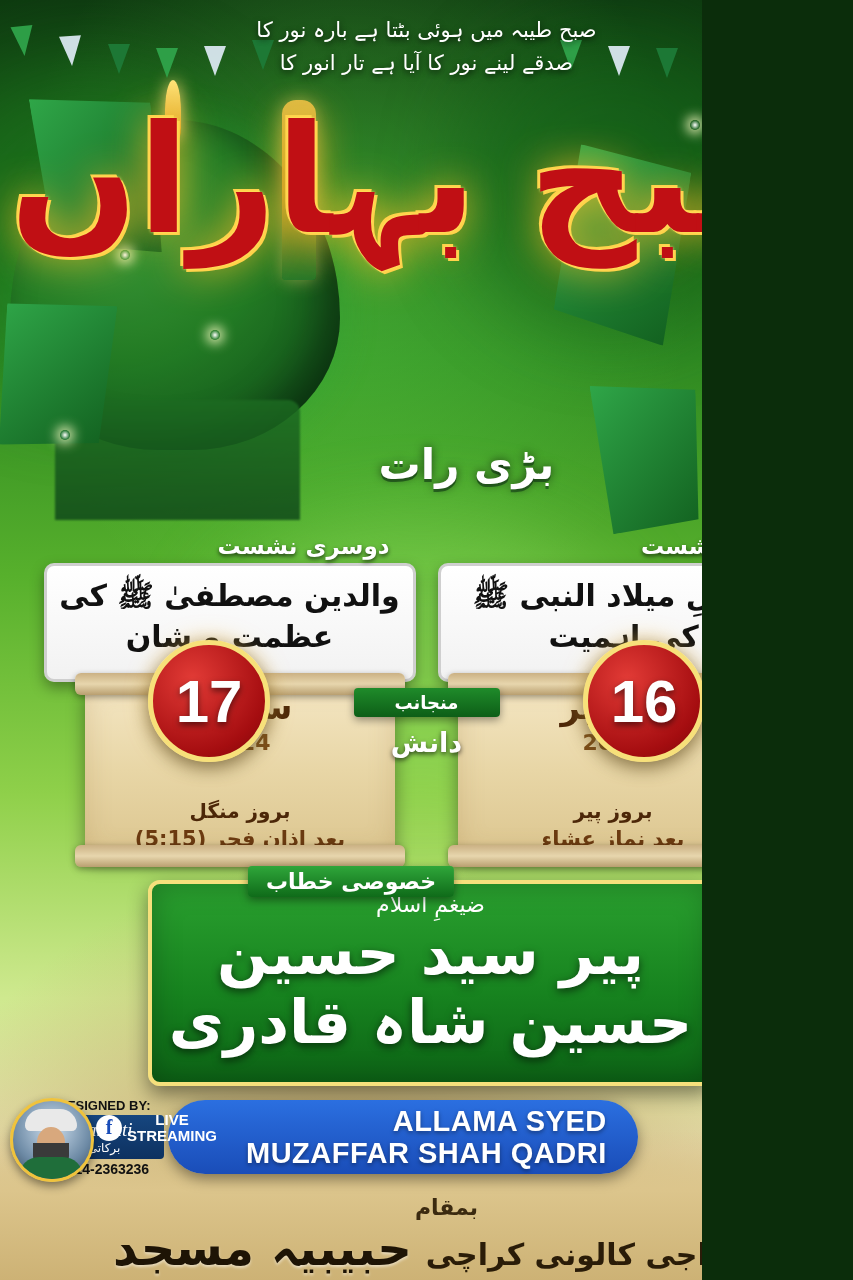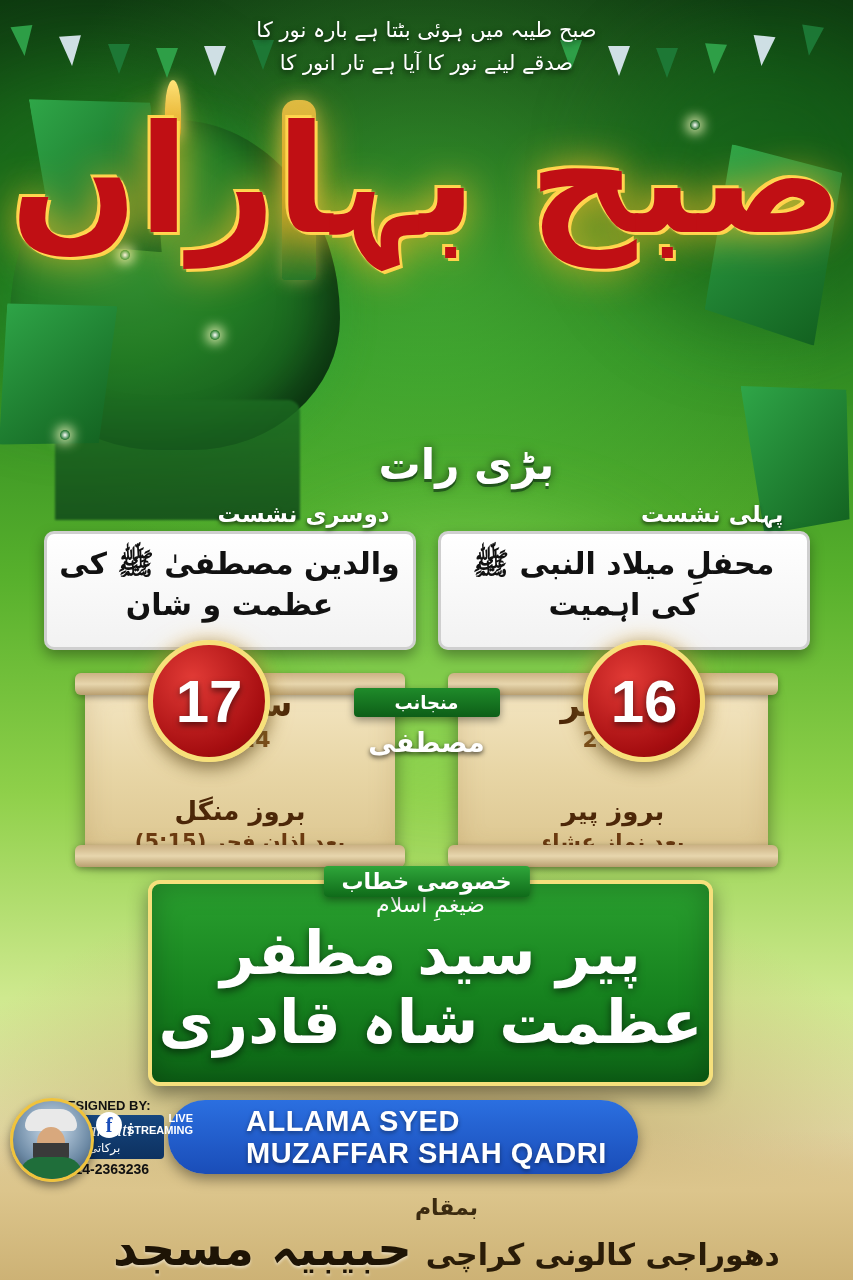--- a/index.html
+++ b/index.html
@@ -5,21 +5,21 @@
   html, body {
     margin: 0;
     padding: 0;
     background: #0b2d0b;
   }
   body {
     font-family: "Liberation Sans", sans-serif;
   }
   .poster {
     position: relative;
-    width: 853px;
+    width: 702px;
     height: 1280px;
     overflow: hidden;
     background:
       radial-gradient(ellipse 70% 45% at 50% 20%, rgba(120,255,90,0.30), rgba(0,0,0,0) 70%),
       radial-gradient(ellipse 120% 60% at 50% 100%, #d9c58a 0%, #c9b277 18%, rgba(201,178,119,0) 55%),
       linear-gradient(180deg, #0e3a10 0%, #165a16 12%, #2f8a22 28%, #57b02c 45%, #8fd04a 62%, #cfe98f 78%, #e8dcae 90%, #d8c183 100%);
   }
   
   .blob {
     position: absolute;
@@ -186,20 +186,21 @@
     width: 853px;
     display: flex;
     flex-direction: row-reverse;
     justify-content: center;
     gap: 22px;
     z-index: 7;
   }
   .session {
     position: relative;
     width: 372px;
+    margin-top: 32px;
   }
   .session .tag {
     position: absolute;
     top: -4px;
     right: 26px;
     font-size: 23px;
     font-weight: bold;
     color: #ffffff;
     text-shadow: 0 2px 4px rgba(0,0,0,0.7);
   }
@@ -256,21 +257,21 @@
     text-align: center;
     color: #5a2d0c;
     font-weight: bold;
     display: flex;
     flex-direction: column;
     justify-content: center;
     gap: 4px;
   }
   .scroll .month { font-size: 34px; color: #4c2708; line-height: 1.1; }
   .scroll .year { font-size: 22px; color: #7a4a17; }
-  .scroll .day { font-size: 26px; color: #4c2708; margin-top: 40px; }
+  .scroll .day { font-size: 20px; color: #4c2708; margin-top: 40px; }
   .scroll .time { font-size: 21px; color: #6b3a10; }
 
   .datebadge {
     position: absolute;
     top: 0;
     width: 112px;
     height: 112px;
     border-radius: 50%;
     background: radial-gradient(circle at 35% 30%, #e23b36 0%, #a50d10 70%, #7c0608 100%);
     border: 5px solid #f7e07a;
@@ -401,20 +402,21 @@
     width: 470px;
     height: 74px;
     background: linear-gradient(180deg, #2b6fe0 0%, #1a4db8 100%);
     border-radius: 37px;
     box-shadow: 0 5px 14px rgba(0,0,0,0.4);
     z-index: 7;
     display: flex;
     align-items: center;
     padding-left: 78px;
     box-sizing: border-box;
+    text-align: right;
   }
   .avatar {
     position: absolute;
     left: 10px;
     top: 1098px;
     width: 78px;
     height: 78px;
     border-radius: 50%;
     background: radial-gradient(circle at 50% 35%, #cfe0ef 0%, #6d8aa5 60%, #2f4256 100%);
     border: 3px solid #f0c33c;
@@ -464,24 +466,24 @@
     border-radius: 50%;
     background: #ffffff;
     color: #1a4db8;
     font-weight: bold;
     font-size: 20px;
     display: flex; align-items: center; justify-content: center;
     font-family: "Liberation Serif", serif;
   }
   .livetext {
     color: #ffffff;
-    font-size: 11px;
+    font-size: 15px;
     font-weight: bold;
     line-height: 1.05;
-    text-align: right;
+    text-align: center;
   }
   .speaker-en {
     color: #ffffff;
     font-size: 29px;
     font-weight: bold;
     line-height: 1.12;
     letter-spacing: 0.5px;
     text-shadow: 0 2px 4px rgba(0,0,0,0.4);
   }
 
@@ -607,28 +609,28 @@
         <div class="month">ستمبر</div>
         <div class="year">2024</div>
         <div class="day">بروز منگل</div>
         <div class="time">بعد اذانِ فجر (5:15)</div>
       </div>
     </div>
     <div class="datebadge left">17</div>
 
     <div class="center-ribbon">
       <div class="rib urdu">منجانب</div>
-      <div class="ctext urdu">مصطفی</div>
+      <div class="ctext urdu">دانش</div>
     </div>
   </div>
 
   <div class="khitab-tag urdu">خصوصی خطاب</div>
   <div class="speaker-panel">
     <div class="zaigham urdu">ضیغمِ اسلام</div>
-    <div class="sname urdu">پیر سید مظفر عظمت شاہ قادری</div>
+    <div class="sname urdu">پیر سید حسین حسین شاہ قادری</div>
   </div>
 
   <div class="designed">
     <div class="dtitle">DESIGNED BY:</div>
     <div class="dbox">
       <div class="dname">Barkati</div>
       <div class="durdu urdu">برکاتی</div>
     </div>
     <div class="dphone">0314-2363236</div>
   </div>

